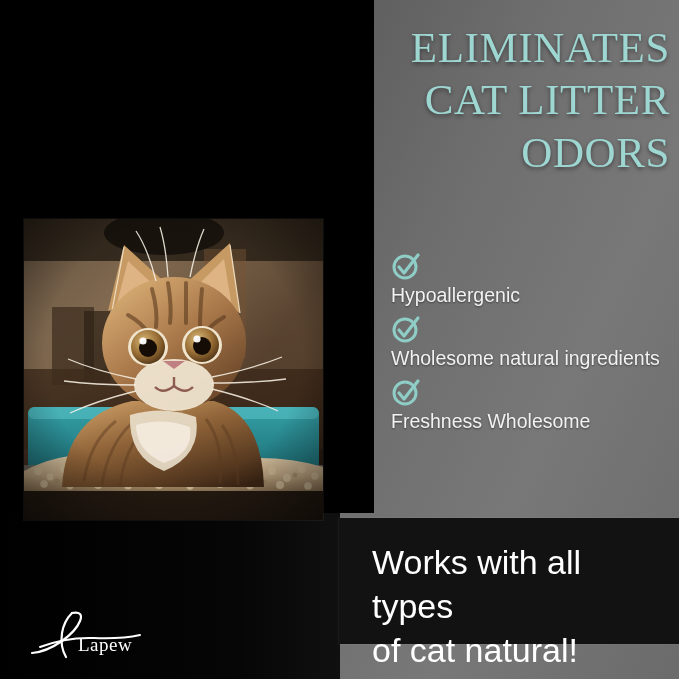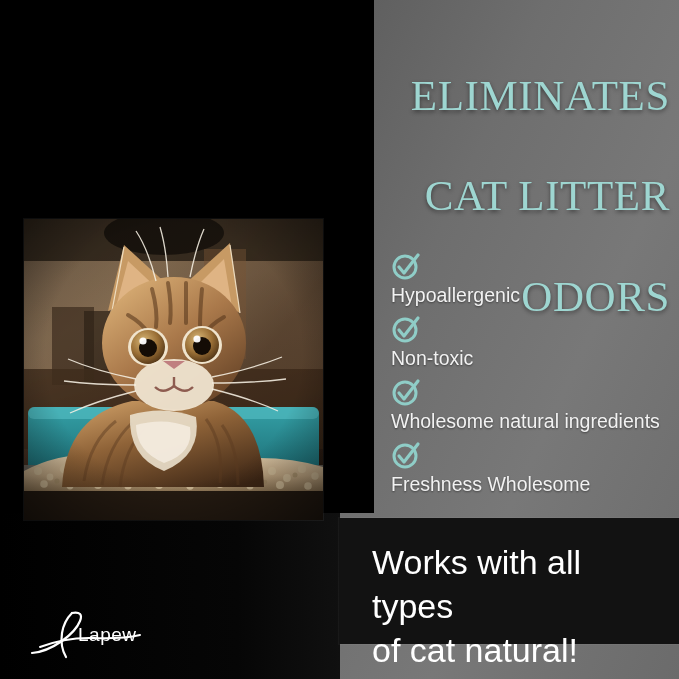--- a/index.html
+++ b/index.html
@@ -48,21 +48,20 @@
     font-family: "Liberation Serif", serif;
     color: #9ed6d1;
     font-size: 43px;
     line-height: 1.22;
     letter-spacing: 0.6px;
     text-shadow: 0 2px 4px rgba(0,0,0,0.45);
   }
   .headline .hl {
     display: block;
     white-space: nowrap;
-    margin-top: 48px;
   }
 
   
   .photo {
     position: absolute;
     left: 24px;
     top: 219px;
     width: 299px;
     height: 301px;
     overflow: hidden;
@@ -124,23 +123,23 @@
   .logo {
     position: absolute;
     left: 28px;
     top: 607px;
     width: 130px;
     height: 58px;
   }
   .logo-name {
     position: absolute;
     left: 50px;
-    top: 17px;
+    top: 27px;
     color: #ffffff;
-    font-family: Liberation Sans, sans-serif;
+    font-family: Liberation Serif, serif;
     font-size: 19px;
     letter-spacing: 0.5px;
   }
 </style>
 </head>
 <body>
 
 <div id="ad">
 
   <div class="bg-gray"></div>
@@ -328,29 +327,20 @@
     <div class="benefit-row">
       <span class="check-wrap">
         <svg width="30" height="30" viewBox="0 0 30 30" xmlns="http://www.w3.org/2000/svg">
           <circle cx="14" cy="16" r="11" fill="none" stroke="#8fcdc7" stroke-width="3"></circle>
           <path d="M8 16 L13 22 L27 4" fill="none" stroke="#8fcdc7" stroke-width="3.2" stroke-linecap="round" stroke-linejoin="round"></path>
         </svg>
       </span>
       <span class="benefit-text">Hypoallergenic</span>
     </div>
 
-    <div class="benefit-row">
-      <span class="check-wrap">
-        <svg width="30" height="30" viewBox="0 0 30 30" xmlns="http://www.w3.org/2000/svg">
-          <circle cx="14" cy="16" r="11" fill="none" stroke="#8fcdc7" stroke-width="3"></circle>
-          <path d="M8 16 L13 22 L27 4" fill="none" stroke="#8fcdc7" stroke-width="3.2" stroke-linecap="round" stroke-linejoin="round"></path>
-        </svg>
-      </span>
-      <span class="benefit-text">Non-toxic</span>
-    </div>
 
     <div class="benefit-row">
       <span class="check-wrap">
         <svg width="30" height="30" viewBox="0 0 30 30" xmlns="http://www.w3.org/2000/svg">
           <circle cx="14" cy="16" r="11" fill="none" stroke="#8fcdc7" stroke-width="3"></circle>
           <path d="M8 16 L13 22 L27 4" fill="none" stroke="#8fcdc7" stroke-width="3.2" stroke-linecap="round" stroke-linejoin="round"></path>
         </svg>
       </span>
       <span class="benefit-text">Wholesome natural ingredients</span>
     </div>

